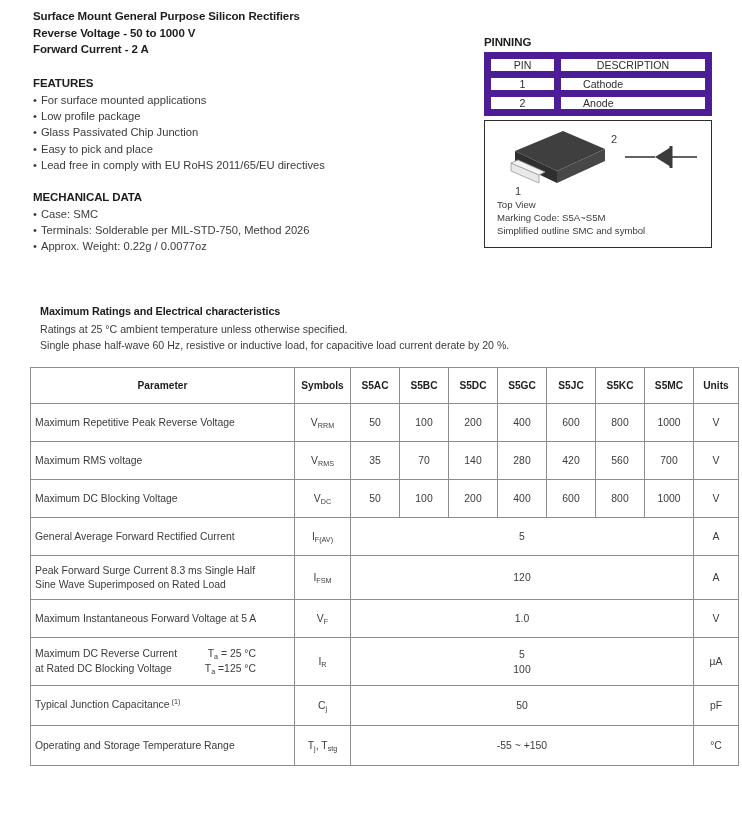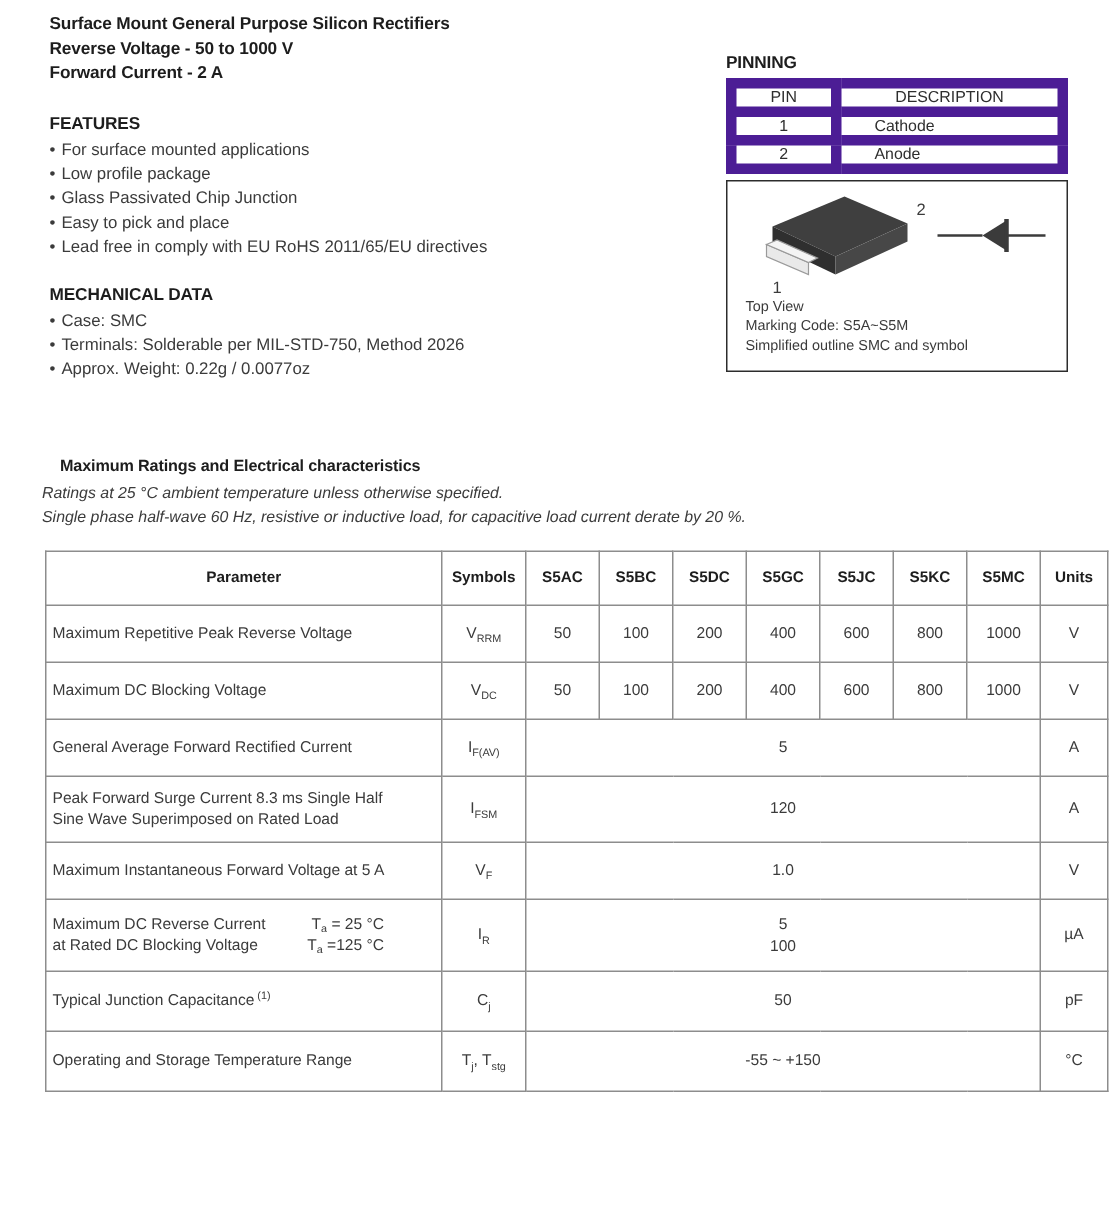--- a/index.html
+++ b/index.html
@@ -83,21 +83,21 @@
     color: #3b3b3b;
     white-space: nowrap;
   }
 
   
   #ratings-head {
     position: absolute; left: 40px; top: 305px;
     font-size: 10.8px; font-weight: bold; color: #1d1d1d;
     letter-spacing: -0.1px;
   }
-  #ratings-sub { position: absolute; left: 28px; top: 322px; font-style: italic; }
+  #ratings-sub { position: absolute; left: 40px; top: 322px; }
   #ratings-sub div {
     font-size: 10.6px; line-height: 15.5px; color: #3b3b3b; white-space: nowrap;
   }
 
   
   #main-table-wrap { position: absolute; left: 30px; top: 367px; width: 708px; }
   table.main-table {
     border-collapse: collapse;
     width: 708px;
     table-layout: fixed;
@@ -264,20 +264,32 @@
         <td class="val-cell">50</td>
         <td class="val-cell">100</td>
         <td class="val-cell">200</td>
         <td class="val-cell">400</td>
         <td class="val-cell">600</td>
         <td class="val-cell">800</td>
         <td class="val-cell">1000</td>
         <td class="units-cell">V</td>
       </tr>
 
+      <tr style="height:38px">
+        <td class="param-cell">Maximum RMS voltage</td>
+        <td class="sym-cell"><span>V</span><sub>RMS</sub></td>
+        <td class="val-cell">35</td>
+        <td class="val-cell">70</td>
+        <td class="val-cell">140</td>
+        <td class="val-cell">280</td>
+        <td class="val-cell">420</td>
+        <td class="val-cell">560</td>
+        <td class="val-cell">700</td>
+        <td class="units-cell">V</td>
+      </tr>
 
       <tr style="height:38px">
         <td class="param-cell">Maximum DC Blocking Voltage</td>
         <td class="sym-cell"><span>V</span><sub>DC</sub></td>
         <td class="val-cell">50</td>
         <td class="val-cell">100</td>
         <td class="val-cell">200</td>
         <td class="val-cell">400</td>
         <td class="val-cell">600</td>
         <td class="val-cell">800</td>

